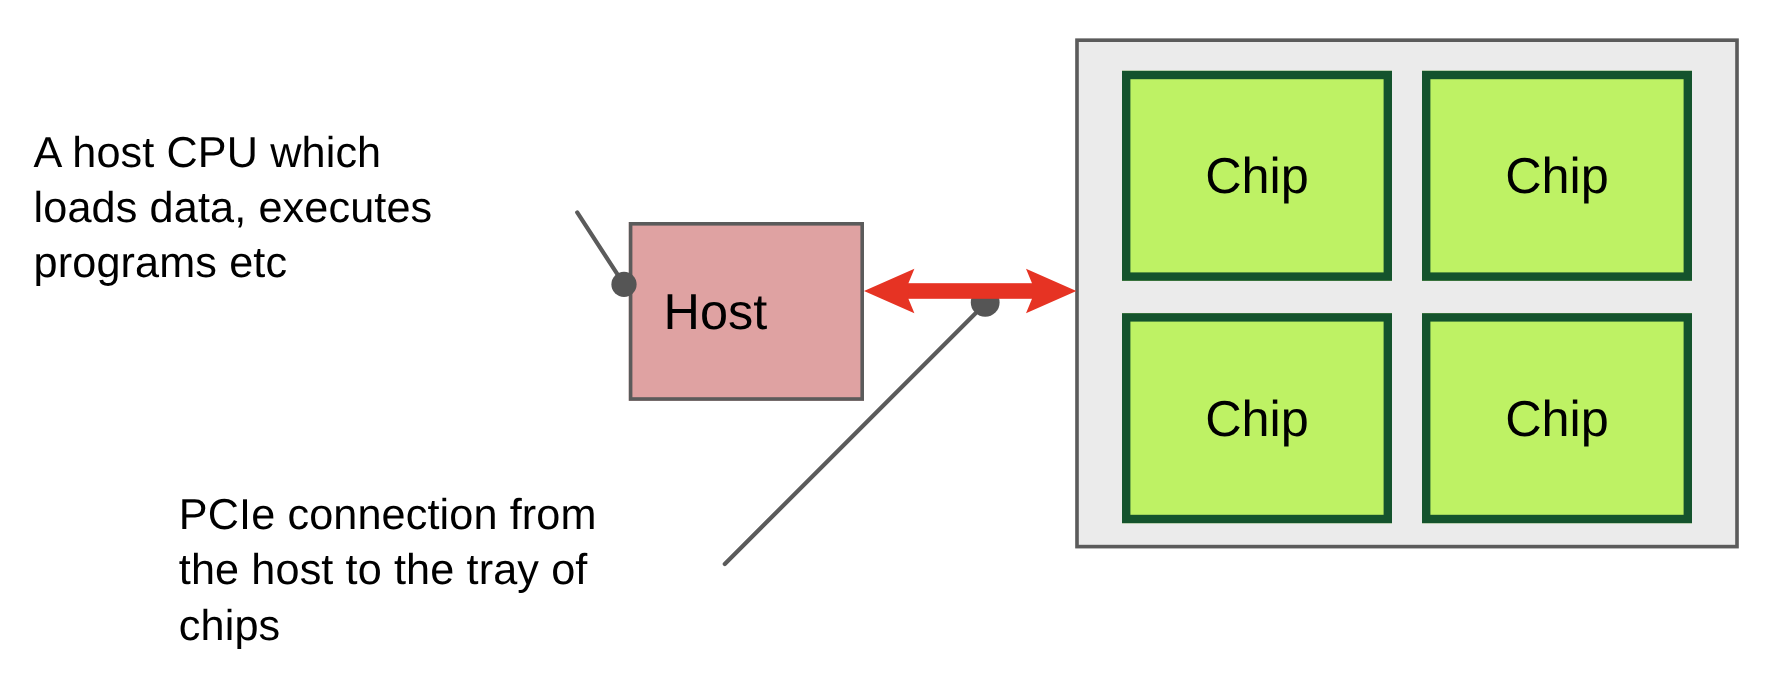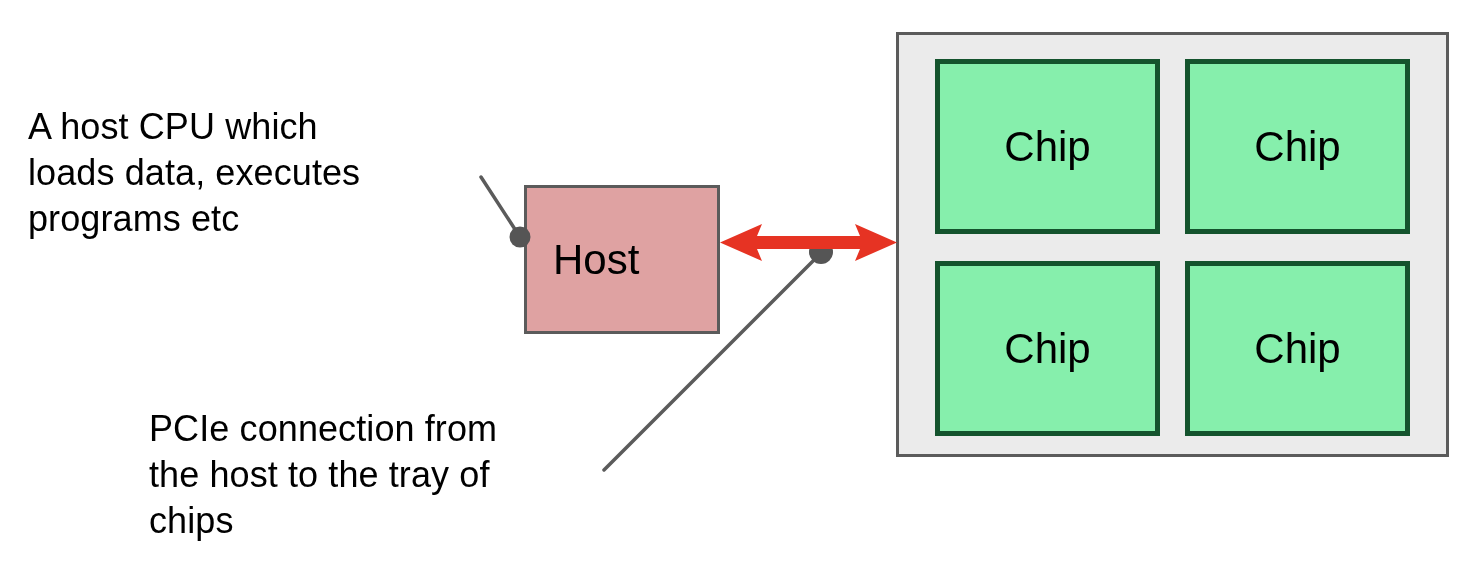--- a/index.html
+++ b/index.html
@@ -61,22 +61,22 @@
     left: 896px;
     top: 32px;
     width: 553px;
     height: 425px;
     background: #ebebeb;
     border: 3px solid #5b5b5b;
     box-sizing: border-box;
   }
   .chip {
     position: absolute;
-    background: #86efac;
-    border: 5px solid #14532d;
+    background: #bef264;
+    border: 7px solid #14532d;
     box-sizing: border-box;
     display: flex;
     align-items: center;
     justify-content: center;
   }
   .chip-label {
     font-size: 42px;
     color: #000000;
     font-family: "Liberation Sans", sans-serif;
   }

